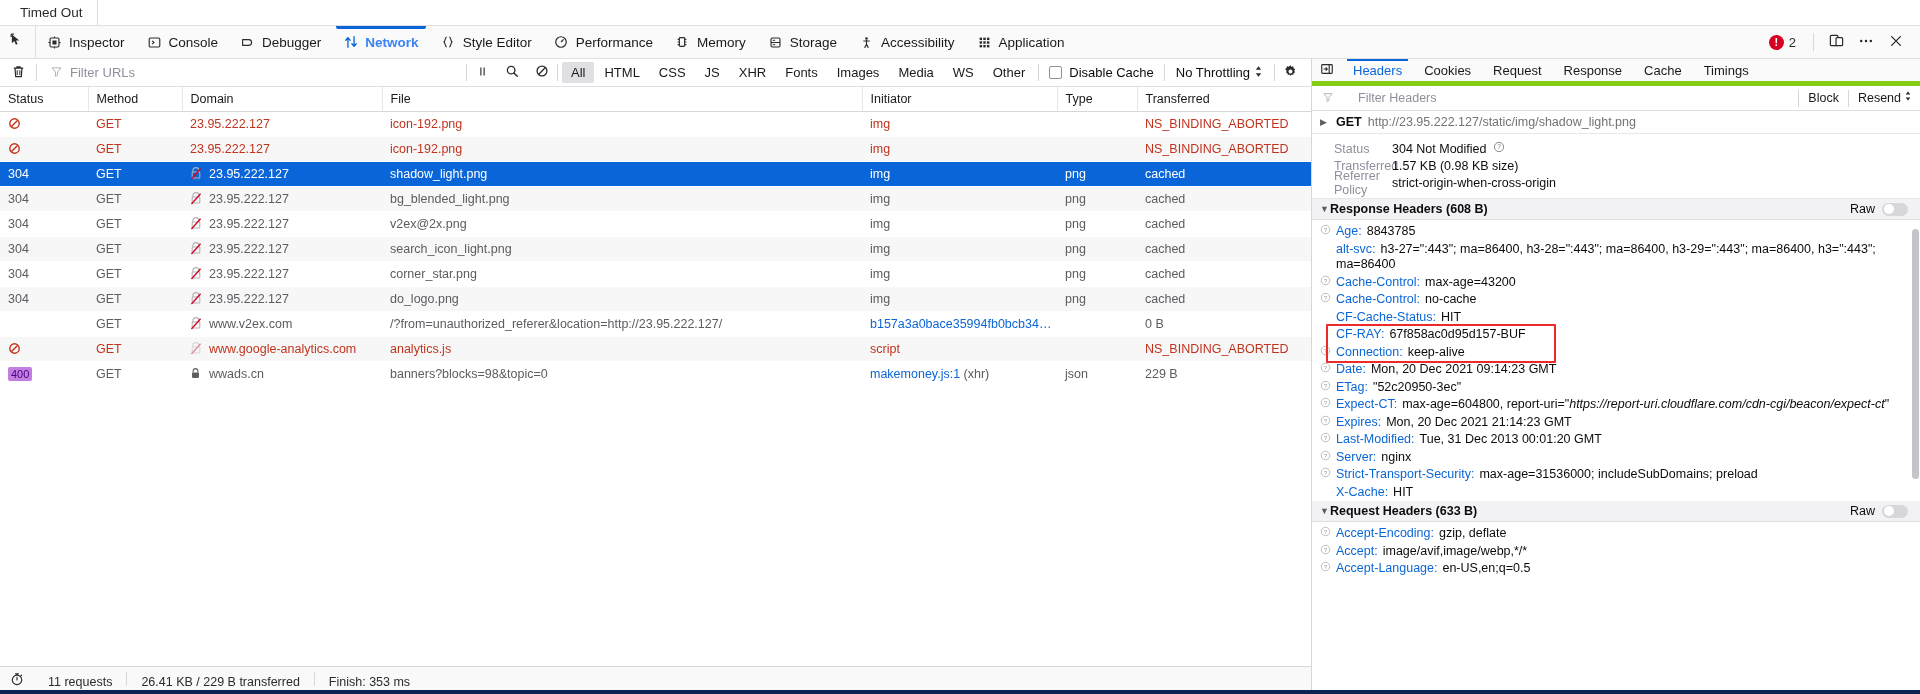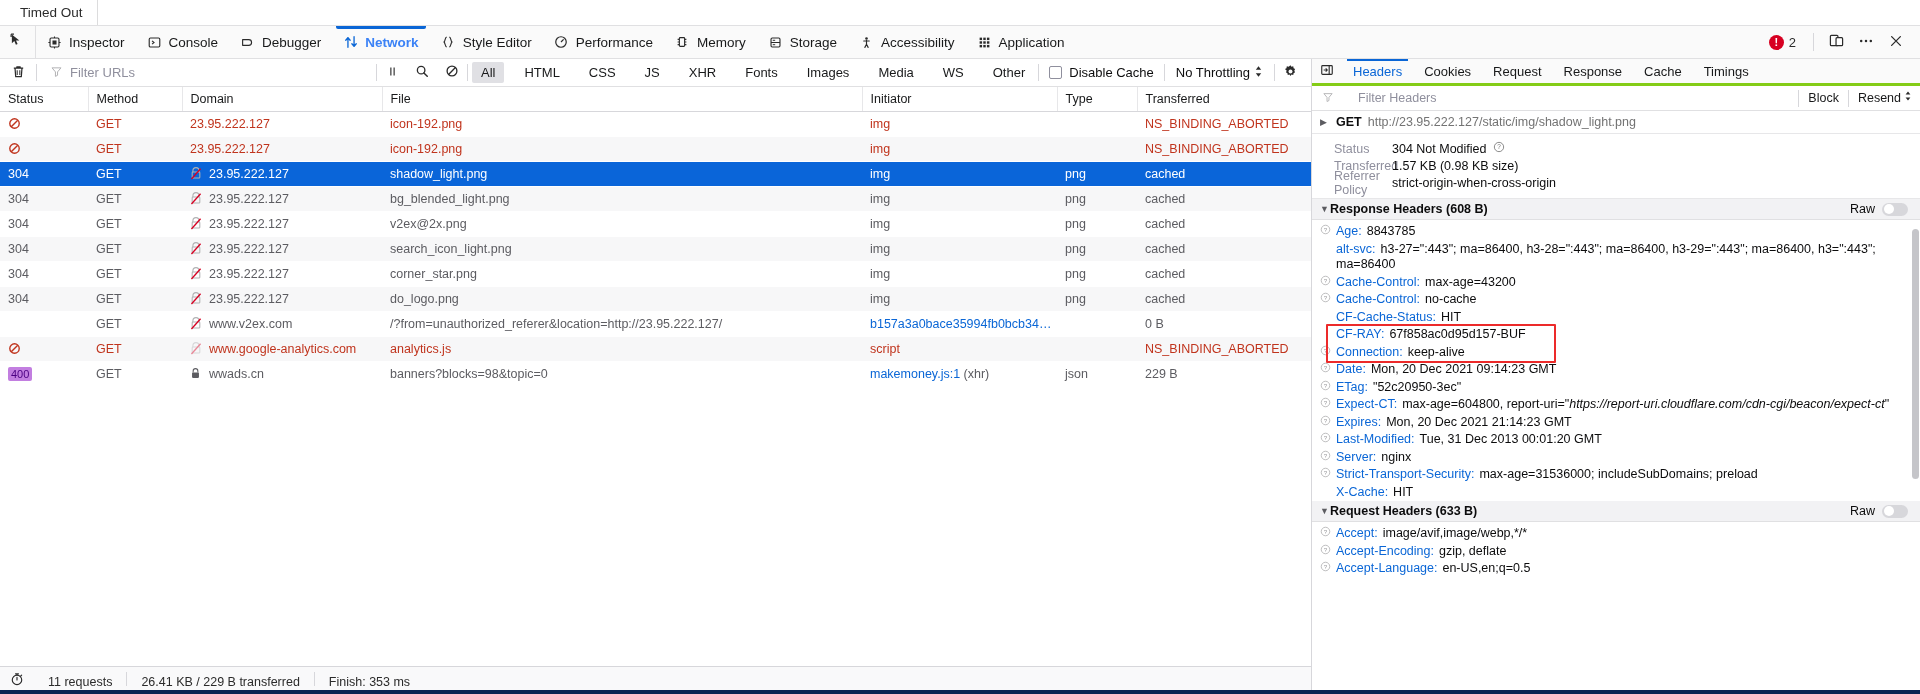--- a/index.html
+++ b/index.html
@@ -78,21 +78,21 @@
     display: flex; align-items: center; font-size: 13px;
   }
   .trash-btn { width: 36px; display: flex; align-items: center; justify-content: center; }
   .vline { width: 1px; height: 17px; background: #d7d7db; }
   .filter-urls {
     flex: 1 1 auto; display: flex; align-items: center; gap: 7px;
     padding-left: 13px; color: #8f8f9d; min-width: 0;
   }
   .net-tb-right { display: flex; align-items: center; gap: 0px; padding-right: 6px; }
   .ntb-btn { width: 30px; height: 24px; display: flex; align-items: center; justify-content: center; color: #2b2b2b; }
-  .type-filters { display: flex; align-items: center; gap: 11px; padding: 0 4px; }
+  .type-filters { display: flex; align-items: center; gap: 1px; padding: 0 4px; }
   .type-filter { padding: 3px 9px; border-radius: 2px; color: #18191a; font-size: 13px; }
   .type-filter.active { background: #e0e0e4; font-weight: normal; }
   .disable-cache { display: flex; align-items: center; gap: 7px; padding: 0 10px; font-size: 13px; }
   .chk { width: 13px; height: 13px; border: 1px solid #8f8f9d; background: #fff; border-radius: 2px; }
   .throttle { display: flex; align-items: center; gap: 4px; padding: 0 11px; font-size: 13px; }
 
   
   .req-table-wrap { flex: 1 1 auto; overflow: hidden; background: #fff; position: relative; }
   table.req { width: 100%; border-collapse: collapse; table-layout: fixed; font-size: 12.5px; }
   table.req th {
@@ -125,21 +125,21 @@
     flex: 0 0 24px; height: 24px; background: #f9f9fa; border-top: 1px solid #d7d7db;
     display: flex; align-items: center; font-size: 12.5px; color: #2b2b2b;
   }
   .sb-ico { width: 34px; display: flex; align-items: center; justify-content: center; }
   .sb-item { padding: 0 14px; margin-top: 6px; }
   .sb-sep { width: 1px; height: 14px; background: #d7d7db; }
 
   
   .rp-tabs {
     flex: 0 0 27px; height: 27px; display: flex; align-items: stretch;
-    border-bottom: 3px solid #84cc16; background: #fafafa;
+    border-bottom: 5px solid #84cc16; background: #fafafa;
   }
   .rp-sidebar-toggle { width: 30px; display: flex; align-items: center; justify-content: center; }
   .rp-tab { display:flex; align-items:center; padding: 0 11px; font-size: 13px; color: #18191a; position: relative;}
   .rp-tab.selected { color: #0a66d6; }
   .rp-tab.selected::after { content:""; position:absolute; left:5px; right:5px; top:0; height:2px; background:#0a66d6; }
   .rp-filterbar {
     flex: 0 0 25px; height: 25px; display: flex; align-items: center;
     border-bottom: 1px solid #e0e0e2; background: #fff; font-size: 12.5px;
   }
   .rp-filter-in { flex: 1 1 auto; display: flex; align-items: center; gap: 24px; padding-left: 10px; color: #8f8f9d; }
@@ -902,28 +902,28 @@
             <span>Raw</span>
             <span class="toggle-pill"></span>
           </span>
         </div>
         <div class="hdr-list" id="req-headers">
             <div class="hdr-row">
               <span class="q-ico"><svg width="11" height="11" viewBox="0 0 16 16">
                   <circle cx="8" cy="8" r="6.2" fill="none" stroke="#b1b1b3" stroke-width="1.2"></circle>
                   <text x="8" y="11.4" font-size="9" text-anchor="middle" fill="#9a9a9e" font-family="Liberation Sans, sans-serif">?</text>
                 </svg></span>
+              <span><span class="hdr-name">Accept-Encoding:</span><span class="hdr-val">gzip, deflate</span></span>
+            </div>
+            <div class="hdr-row">
+              <span class="q-ico"><svg width="11" height="11" viewBox="0 0 16 16">
+                  <circle cx="8" cy="8" r="6.2" fill="none" stroke="#b1b1b3" stroke-width="1.2"></circle>
+                  <text x="8" y="11.4" font-size="9" text-anchor="middle" fill="#9a9a9e" font-family="Liberation Sans, sans-serif">?</text>
+                </svg></span>
               <span><span class="hdr-name">Accept:</span><span class="hdr-val">image/avif,image/webp,*/*</span></span>
-            </div>
-            <div class="hdr-row">
-              <span class="q-ico"><svg width="11" height="11" viewBox="0 0 16 16">
-                  <circle cx="8" cy="8" r="6.2" fill="none" stroke="#b1b1b3" stroke-width="1.2"></circle>
-                  <text x="8" y="11.4" font-size="9" text-anchor="middle" fill="#9a9a9e" font-family="Liberation Sans, sans-serif">?</text>
-                </svg></span>
-              <span><span class="hdr-name">Accept-Encoding:</span><span class="hdr-val">gzip, deflate</span></span>
             </div>
             <div class="hdr-row">
               <span class="q-ico"><svg width="11" height="11" viewBox="0 0 16 16">
                   <circle cx="8" cy="8" r="6.2" fill="none" stroke="#b1b1b3" stroke-width="1.2"></circle>
                   <text x="8" y="11.4" font-size="9" text-anchor="middle" fill="#9a9a9e" font-family="Liberation Sans, sans-serif">?</text>
                 </svg></span>
               <span><span class="hdr-name">Accept-Language:</span><span class="hdr-val">en-US,en;q=0.5</span></span>
             </div>
           </div>
 

